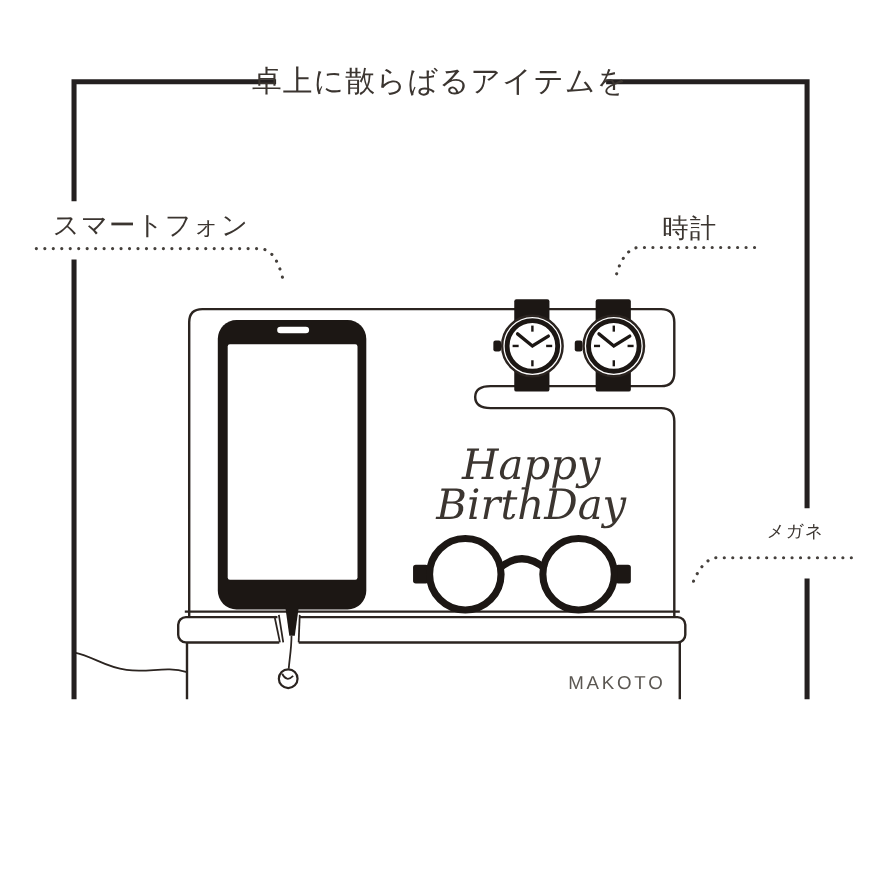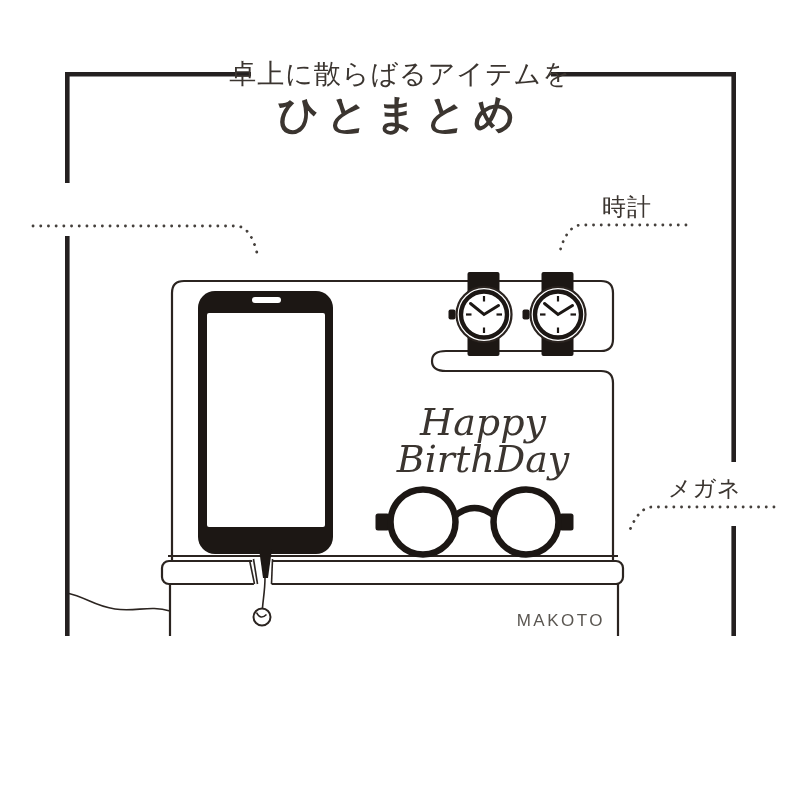--- a/index.html
+++ b/index.html
@@ -5,21 +5,21 @@
   html,body{margin:0;padding:0;background:#fff;}
   .stage{position:relative;width:800px;height:636px;background:var(--c-bg,#fff);overflow:hidden;
          font-family:"Liberation Sans",sans-serif;}
   .stage svg{position:absolute;left:0;top:0;}
   .txt{position:absolute;color:var(--c-text,#3b3530);white-space:nowrap;}
   .tagline{left:0;top:56px;width:800px;text-align:center;font-size:27px;letter-spacing:1px;}
   .big-title{left:0;top:87px;width:800px;text-align:center;font-size:41px;font-weight:700;letter-spacing:7px;}
   .callout{font-size:24px;letter-spacing:1px;}
   .callout-smartphone{left:48px;top:189px;}
   .callout-watch{left:602px;top:191px;font-family:Liberation Mono, monospace;}
-  .callout-glasses{left:668px;top:473px;font-size:23px;}
+  .callout-glasses{left:697px;top:473px;font-size:16px;}
   .script-line{left:383px;width:200px;text-align:center;font-family:"DejaVu Serif",serif;
                font-style:italic;font-size:38px;color:var(--c-text,#3b3530);}
   .script-1{top:400px;}
   .script-2{top:437px;}
   .engraving-name{left:515px;top:611px;width:90px;text-align:right;font-size:17px;
                   letter-spacing:2.5px;color:var(--c-text-gray,#5b5752);}
   
   .ln{fill:none;stroke:var(--c-line,#2b2420);stroke-width:2.2;}
   .wh{fill:#fff;stroke:var(--c-line,#2b2420);stroke-width:2.2;}
   .blk{fill:var(--c-ink,#1c1714);stroke:none;}
@@ -110,22 +110,22 @@
       <path class="frame-seg" d="M 67.3 236 L 67.3 740.7 L 733.7 740.7 L 733.7 526"></path>
       <path class="frame-seg" d="M 551 74.3 L 733.7 74.3 L 733.7 462"></path>
     </g>
 
     <path class="dots" d="M 33 226 H 237 C 247 227 253 237 257 253"></path>
     <path class="dots" d="M 686 225 H 580 C 570 226 562 239 559 256"></path>
     <path class="dots" d="M 774 507 H 651 C 641 508 633 520 628 535"></path>
   </svg>
 
   <div class="txt tagline">卓上に散らばるアイテムを</div>
-  <div class="txt big-title">ひとまとめ</div>
 
+  <div class="txt callout callout-smartphone">スマートフォン</div>
   <div class="txt callout callout-watch">時計</div>
   <div class="txt callout callout-glasses">メガネ</div>
 
   <div class="txt script-line script-2">BirthDay</div>
   <div class="txt script-line script-1">Happy</div>
   <div class="txt engraving-name">MAKOTO</div>
 
 </div>
 
 </body></html>

